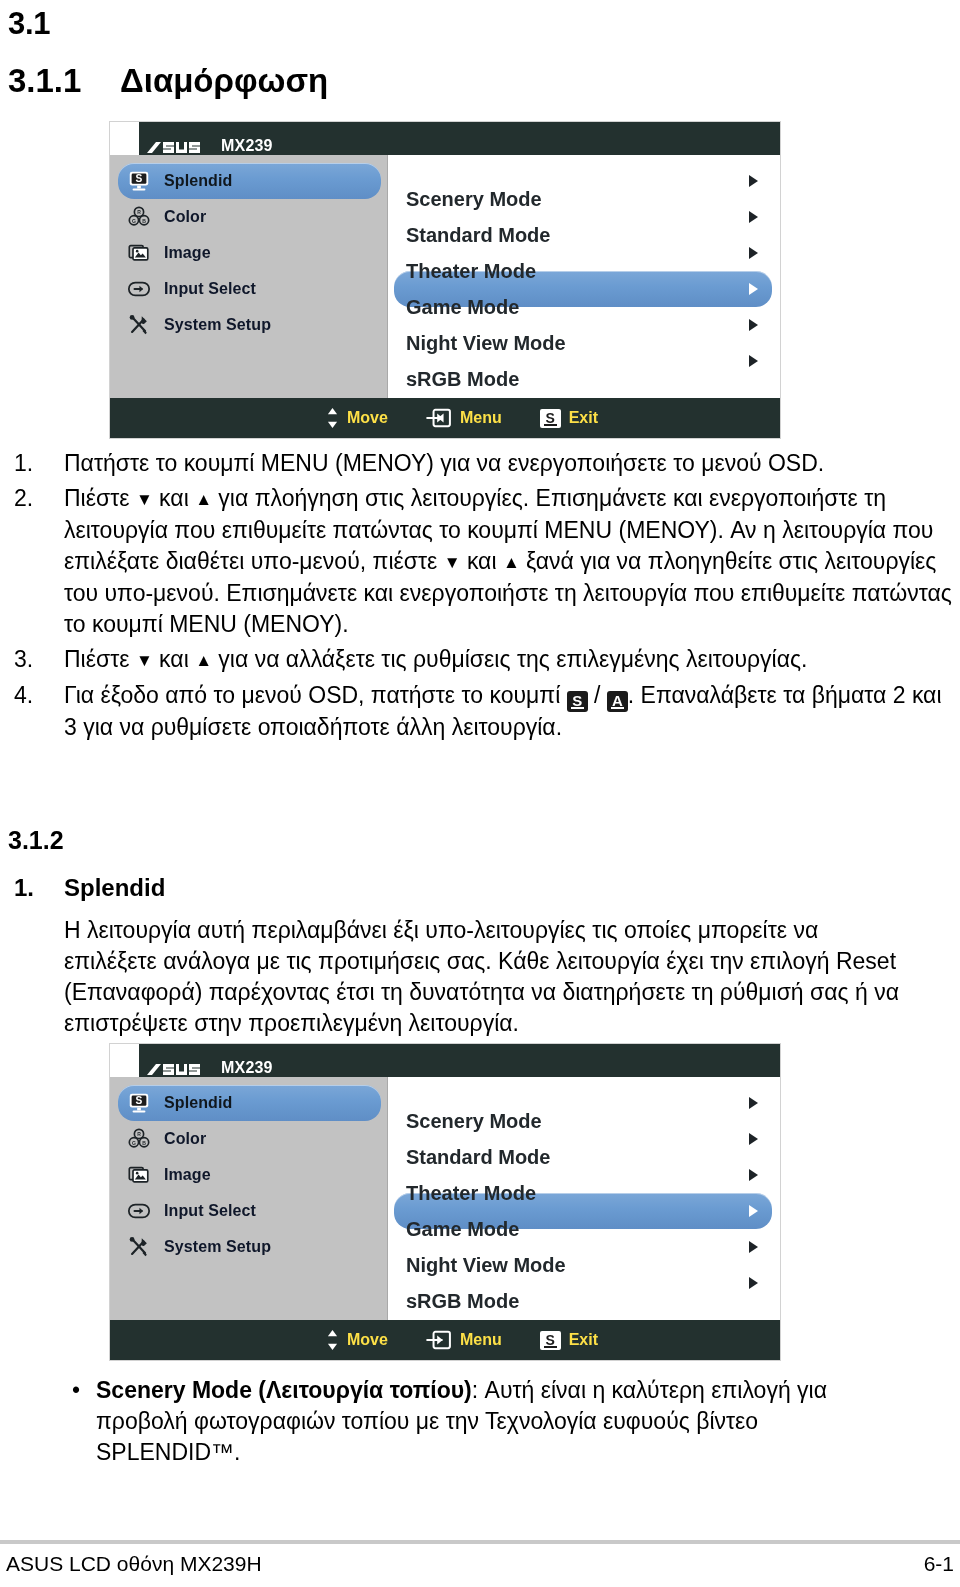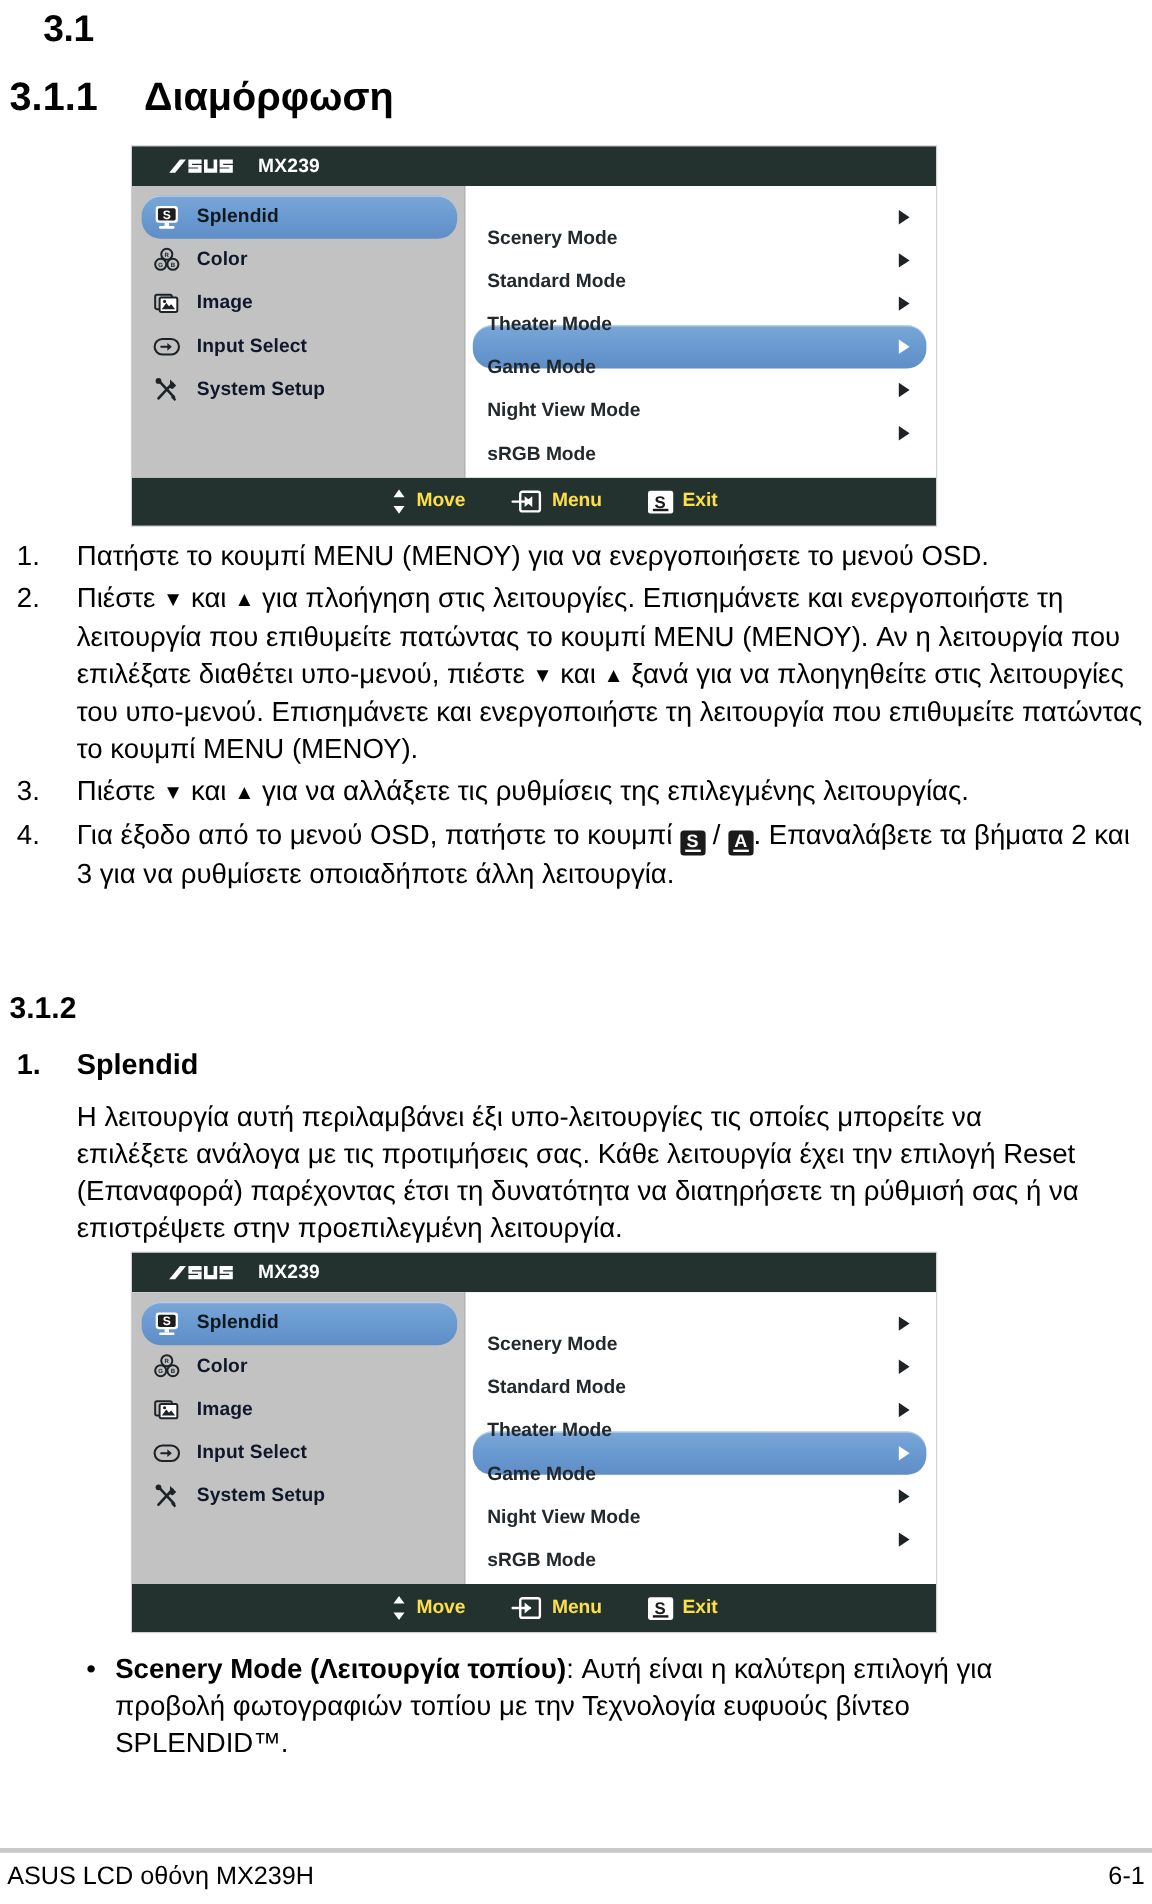--- a/index.html
+++ b/index.html
@@ -21,21 +21,21 @@
     position: absolute;
     left: 8px;
     top: 6px;
     width: 944px;
     display: flex;
     align-items: baseline;
     font-weight: bold;
     font-size: 31px;
     letter-spacing: -0.3px;
   }
-  .h1-num { width: 112px; flex: none; margin-left: 28px; }
+  .h1-num { width: 112px; flex: none; }
   .h1-text { white-space: nowrap; }
 
   .h2-row {
     position: absolute;
     left: 8px;
     top: 62px;
     width: 944px;
     display: flex;
     align-items: baseline;
     font-weight: bold;
@@ -174,23 +174,24 @@
     box-shadow: 0 0 0 1px #d2d2d2;
     font-family: "Liberation Sans", sans-serif;
   }
   .osd-1 { left: 110px; top: 122px; }
   .osd-2 { left: 110px; top: 1044px; }
 
   .osd-title {
     height: 33px;
     background: #23312f;
     display: flex;
-    align-items: center;
-    padding-left: 30px;
-    box-sizing: border-box;
+    align-items: flex-end;
+    padding-left: 7px;
+    box-sizing: border-box;
+    margin-left: 29px;
   }
   .asus-logo {
     width: 66px;
     height: 15px;
     display: block;
     margin-right: 9px;
   }
   .osd-model {
     color: #ffffff;
     font-size: 16px;
@@ -256,21 +257,21 @@
     padding: 0 12px 0 12px;
     border-radius: 16px;
     box-sizing: border-box;
     justify-content: space-between;
   }
   .opt-item.selected {
     background: linear-gradient(180deg, #7ba7d8 0%, #6a9bd1 45%, #5f8ec6 100%);
     box-shadow: inset 0 1px 0 rgba(255,255,255,0.45);
   }
   .opt-label {
-    font-size: 16px;
+    font-size: 20px;
     font-weight: bold;
     color: #22282c;
     margin-top: 36px;
   }
   .opt-arrow {
     width: 0; height: 0;
     border-left: 9px solid #1d2327;
     border-top: 6px solid transparent;
     border-bottom: 6px solid transparent;
     margin-right: 2px;

